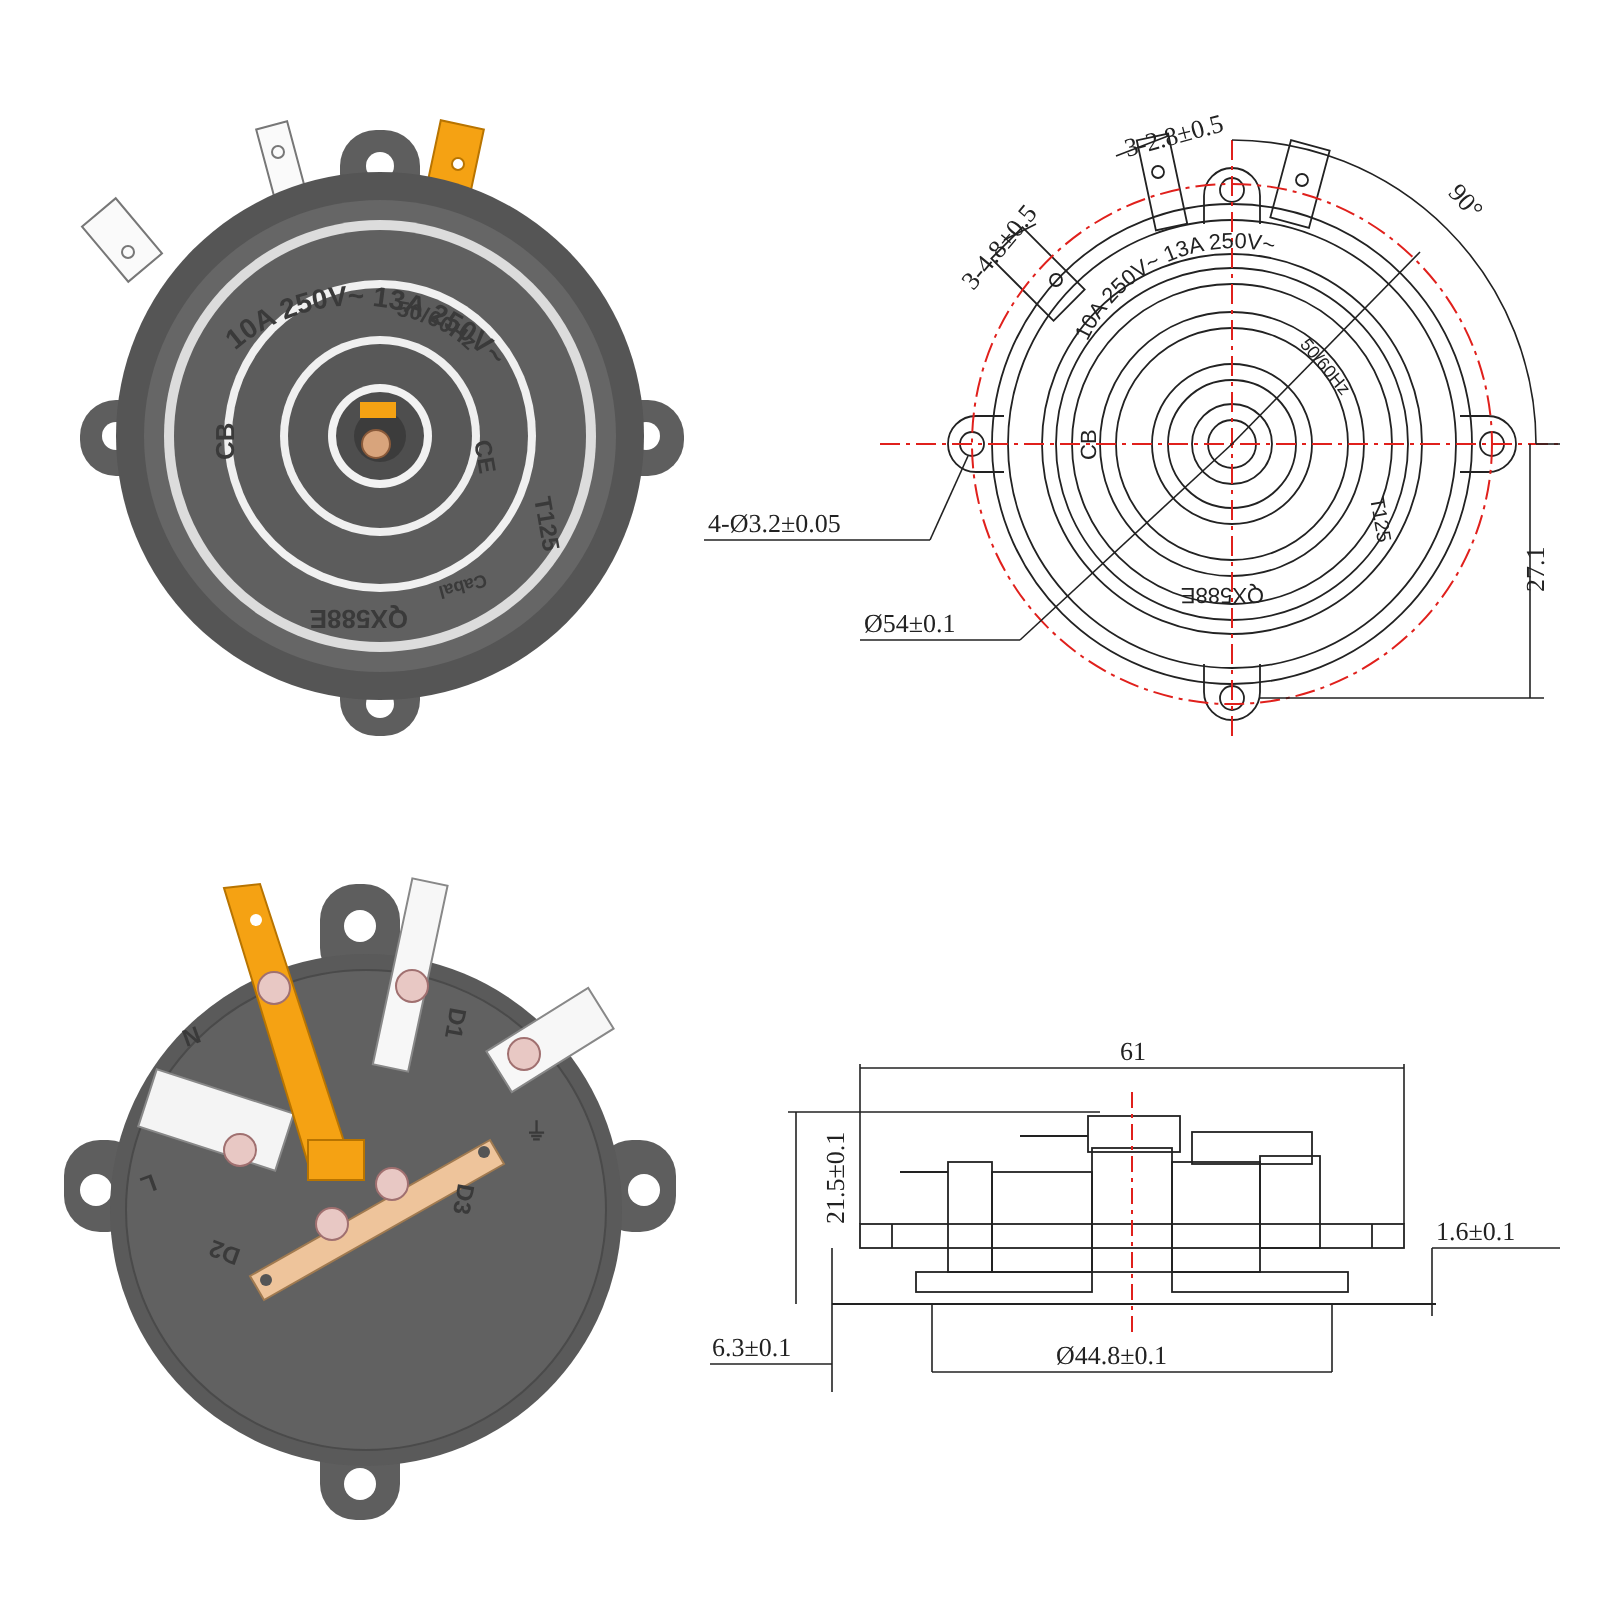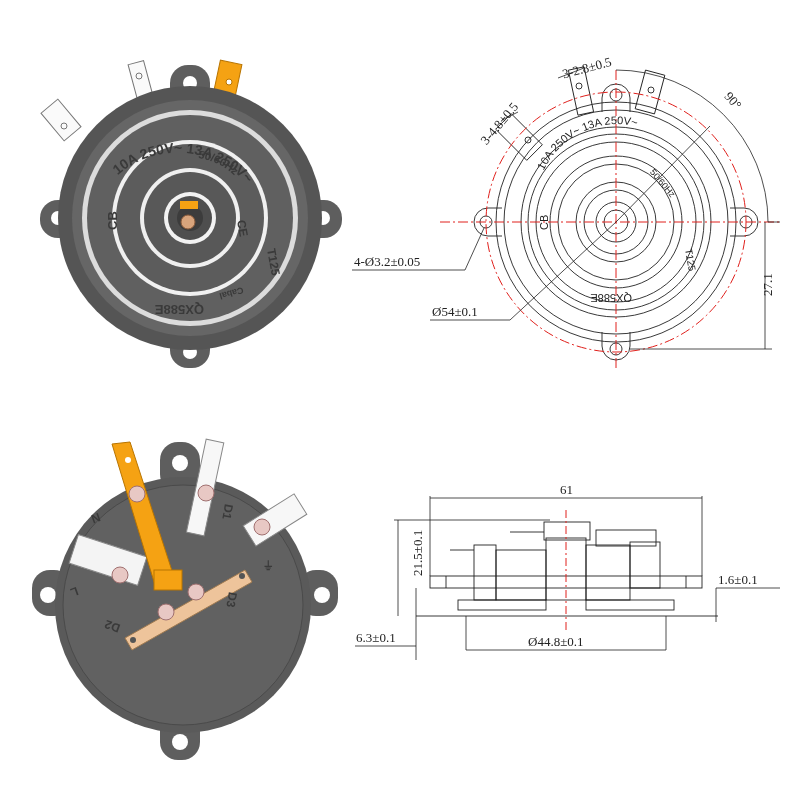--- a/index.html
+++ b/index.html
@@ -191,21 +191,21 @@
 
     <text class="emb-text" font-size="12" x="62" y="92" transform="rotate(160 66 88)">N</text>
     <text class="emb-text" font-size="12" x="40" y="166" transform="rotate(160 44 162)">L</text>
     <text class="emb-text" font-size="12" x="192" y="84" transform="rotate(100 198 80)">D1</text>
     <text class="emb-text" font-size="12" x="74" y="200" transform="rotate(200 82 196)">D2</text>
     <text class="emb-text" font-size="12" x="196" y="172" transform="rotate(100 202 168)">D3</text>
     <text class="emb-text" font-size="12" x="234" y="140">⏚</text>
   </svg>
 </div>
 
-<div class="panel" style="left:350px; top:470px; width:450px; height:200px;">
+<div class="panel" style="left:350px; top:506px; width:450px; height:200px;">
   <svg width="450" height="200" viewBox="0 0 450 200">
     <g fill="none" stroke="#222" stroke-width="0.9">
       <rect x="80" y="106" width="272" height="12"></rect>
       <line x1="96" y1="106" x2="96" y2="118"></line>
       <line x1="336" y1="106" x2="336" y2="118"></line>
       <rect x="108" y="130" width="88" height="10"></rect>
       <rect x="236" y="130" width="88" height="10"></rect>
       <line x1="66" y1="146" x2="368" y2="146"></line>
       <rect x="124" y="75" width="22" height="55"></rect>
       <rect x="146" y="80" width="50" height="50"></rect>

